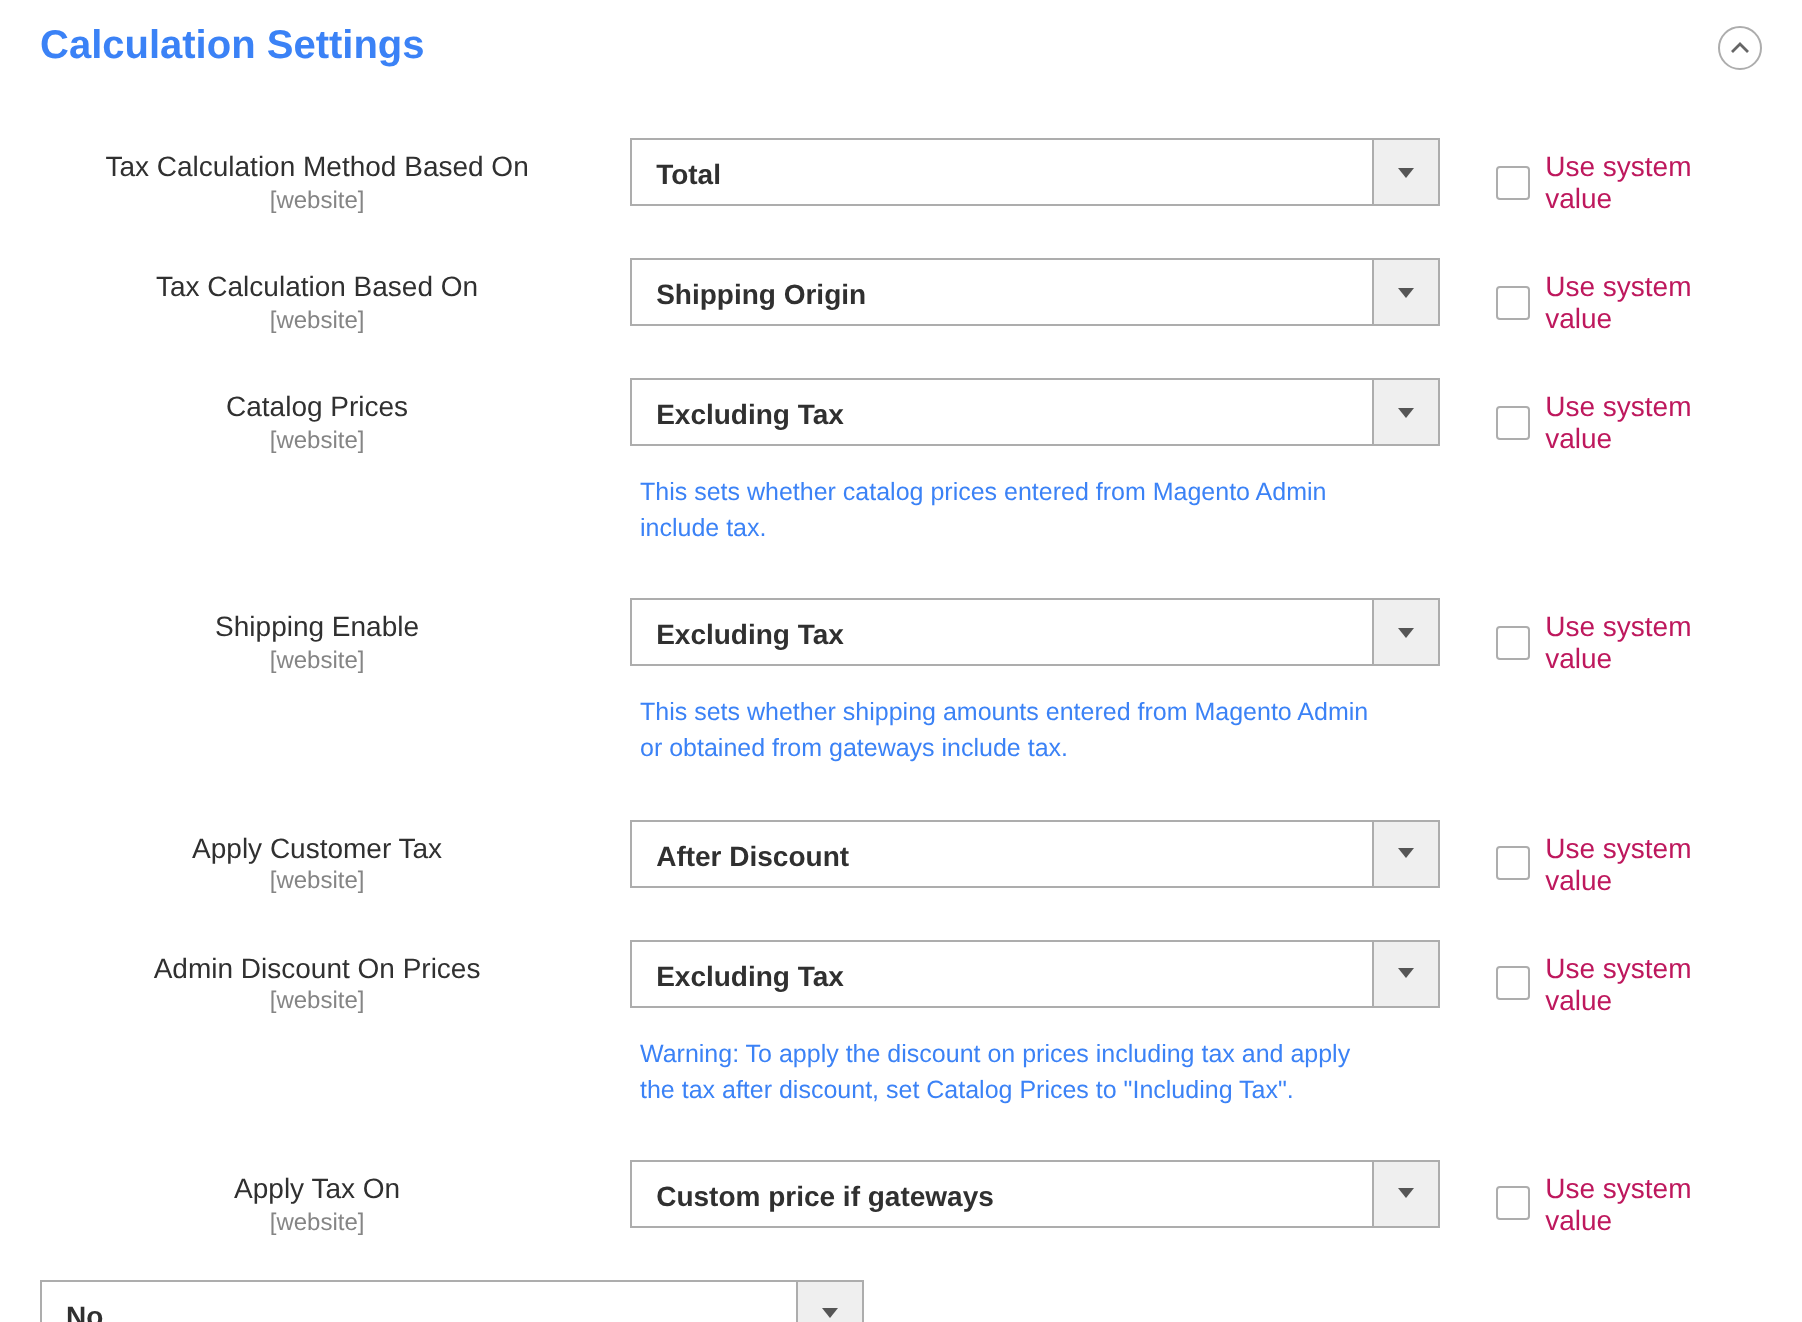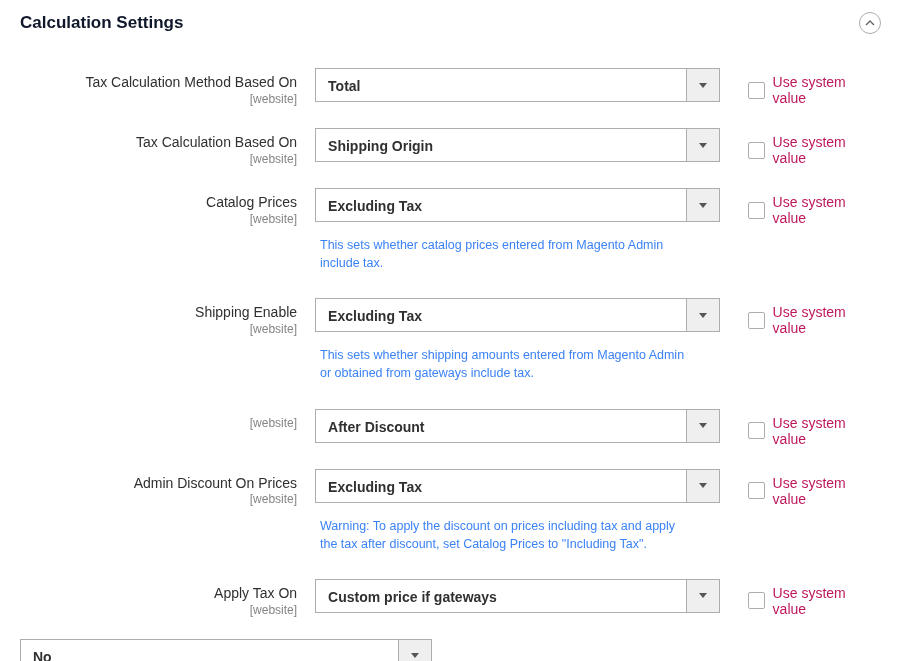--- a/index.html
+++ b/index.html
@@ -10,23 +10,23 @@
       padding: 12px 20px 30px 20px;
       width: 901px;
     }
     .section-header {
       display: flex;
       justify-content: space-between;
       align-items: center;
       margin-bottom: 34px;
     }
     .section-title {
-      font-size: 17px;
+      font-size: 20px;
       font-weight: 600;
-      color: #0f172a;
+      color: #3b82f6;
     }
     .collapse-btn {
       width: 22px;
       height: 22px;
       border: 1px solid #adadad;
       border-radius: 50%;
       display: flex;
       align-items: center;
       justify-content: center;
       cursor: pointer;
@@ -34,21 +34,21 @@
     }
     .collapse-btn svg { display: block; }
     .form-row {
       display: flex;
       align-items: flex-start;
       margin-bottom: 22px;
     }
     .form-row.with-note { margin-bottom: 8px; }
     .label-col {
       width: 300px;
-      text-align: right;
+      text-align: center;
       padding-right: 18px;
       padding-top: 6px;
     }
     .field-label {
       font-size: 14px;
       color: #303030;
       line-height: 1.2;
     }
     .field-scope {
       font-size: 12px;
@@ -225,20 +225,21 @@
       <div class="syscol">
         <div class="checkbox"></div>
         <span class="sys-label">Use system value</span>
       </div>
     </div>
     <div class="note-row">
       <div class="note-col">This sets whether shipping amounts entered from Magento Admin or obtained from gateways include tax.</div>
     </div>
     <div class="form-row">
       <div class="label-col">
+        <div class="field-label">Apply Customer Tax</div>
         <span class="field-scope">[website]</span>
       </div>
       <div class="control-col">
         <div class="select-wrap">
           <div class="select-value">After Discount</div>
           <div class="select-btn">
             <span>
               <svg width="8" height="5" viewBox="0 0 8 5">
                 <path d="M0 0 L4 5 L8 0 Z" fill="#555"></path>
               </svg>

